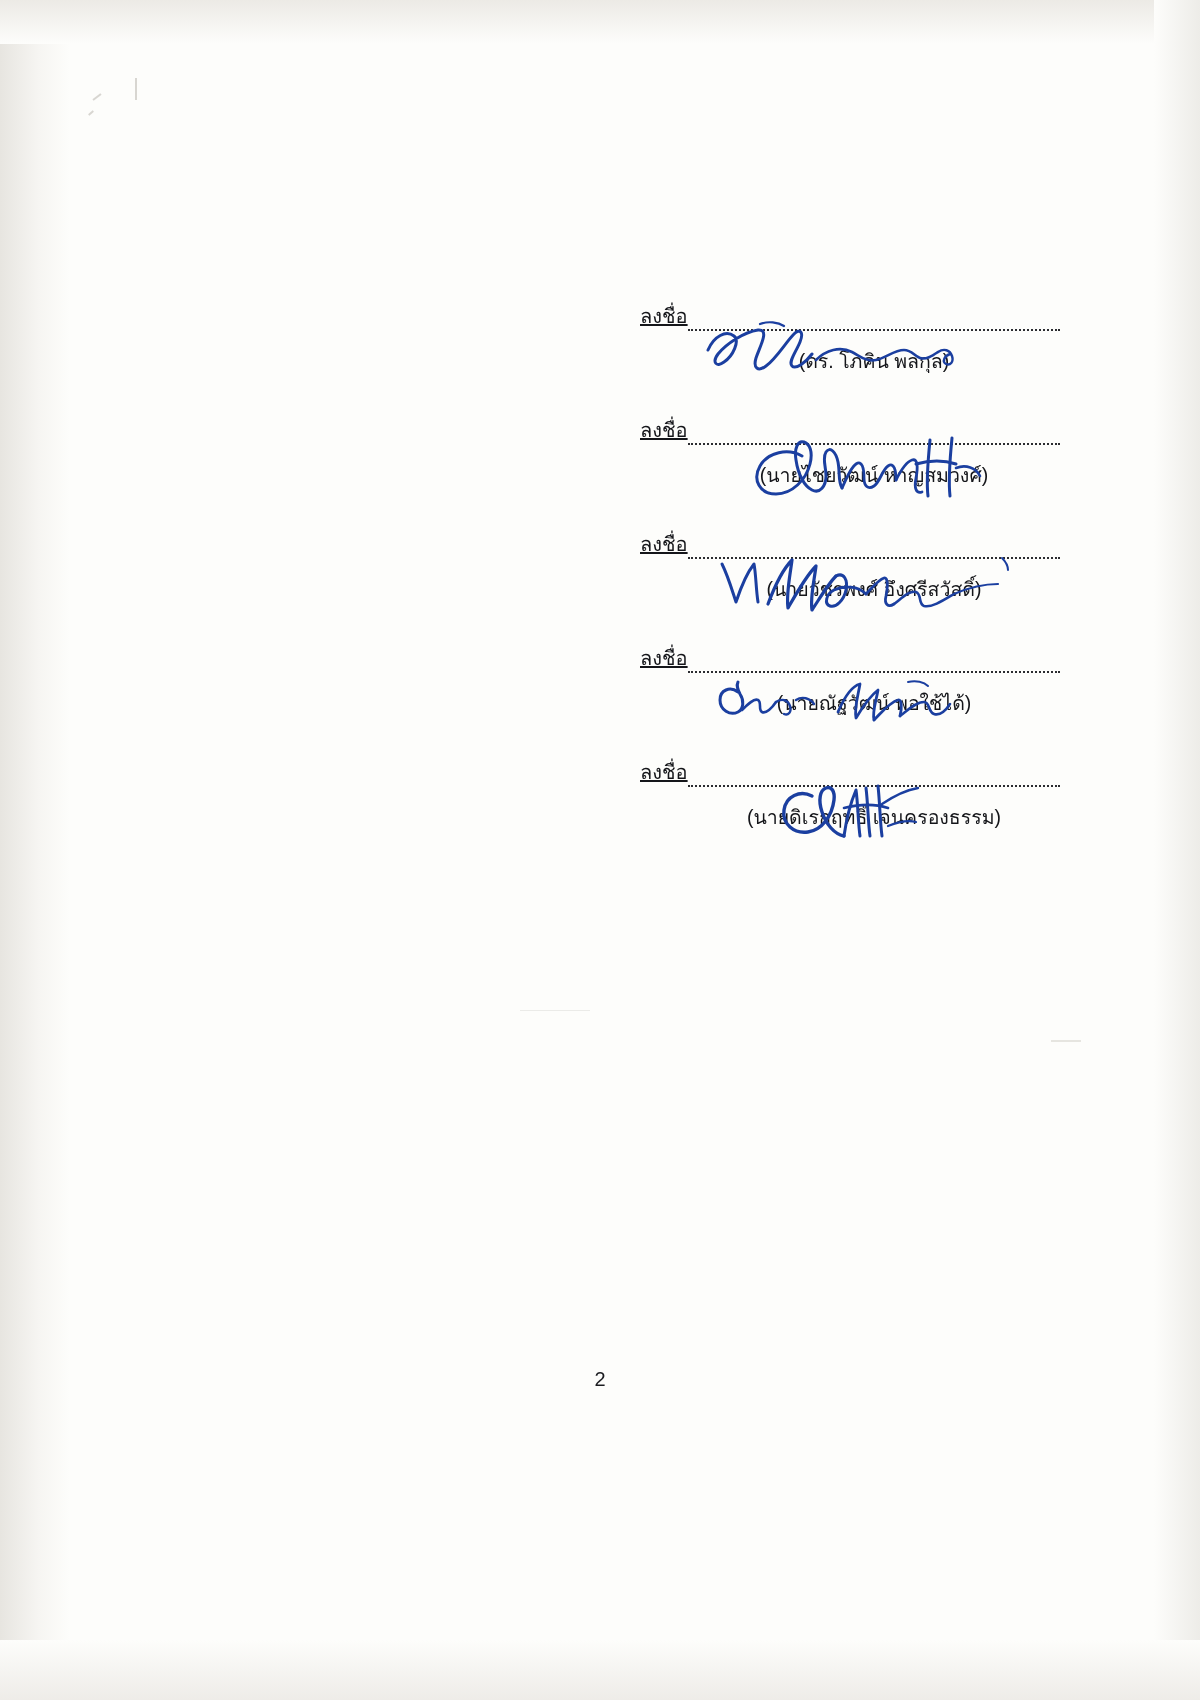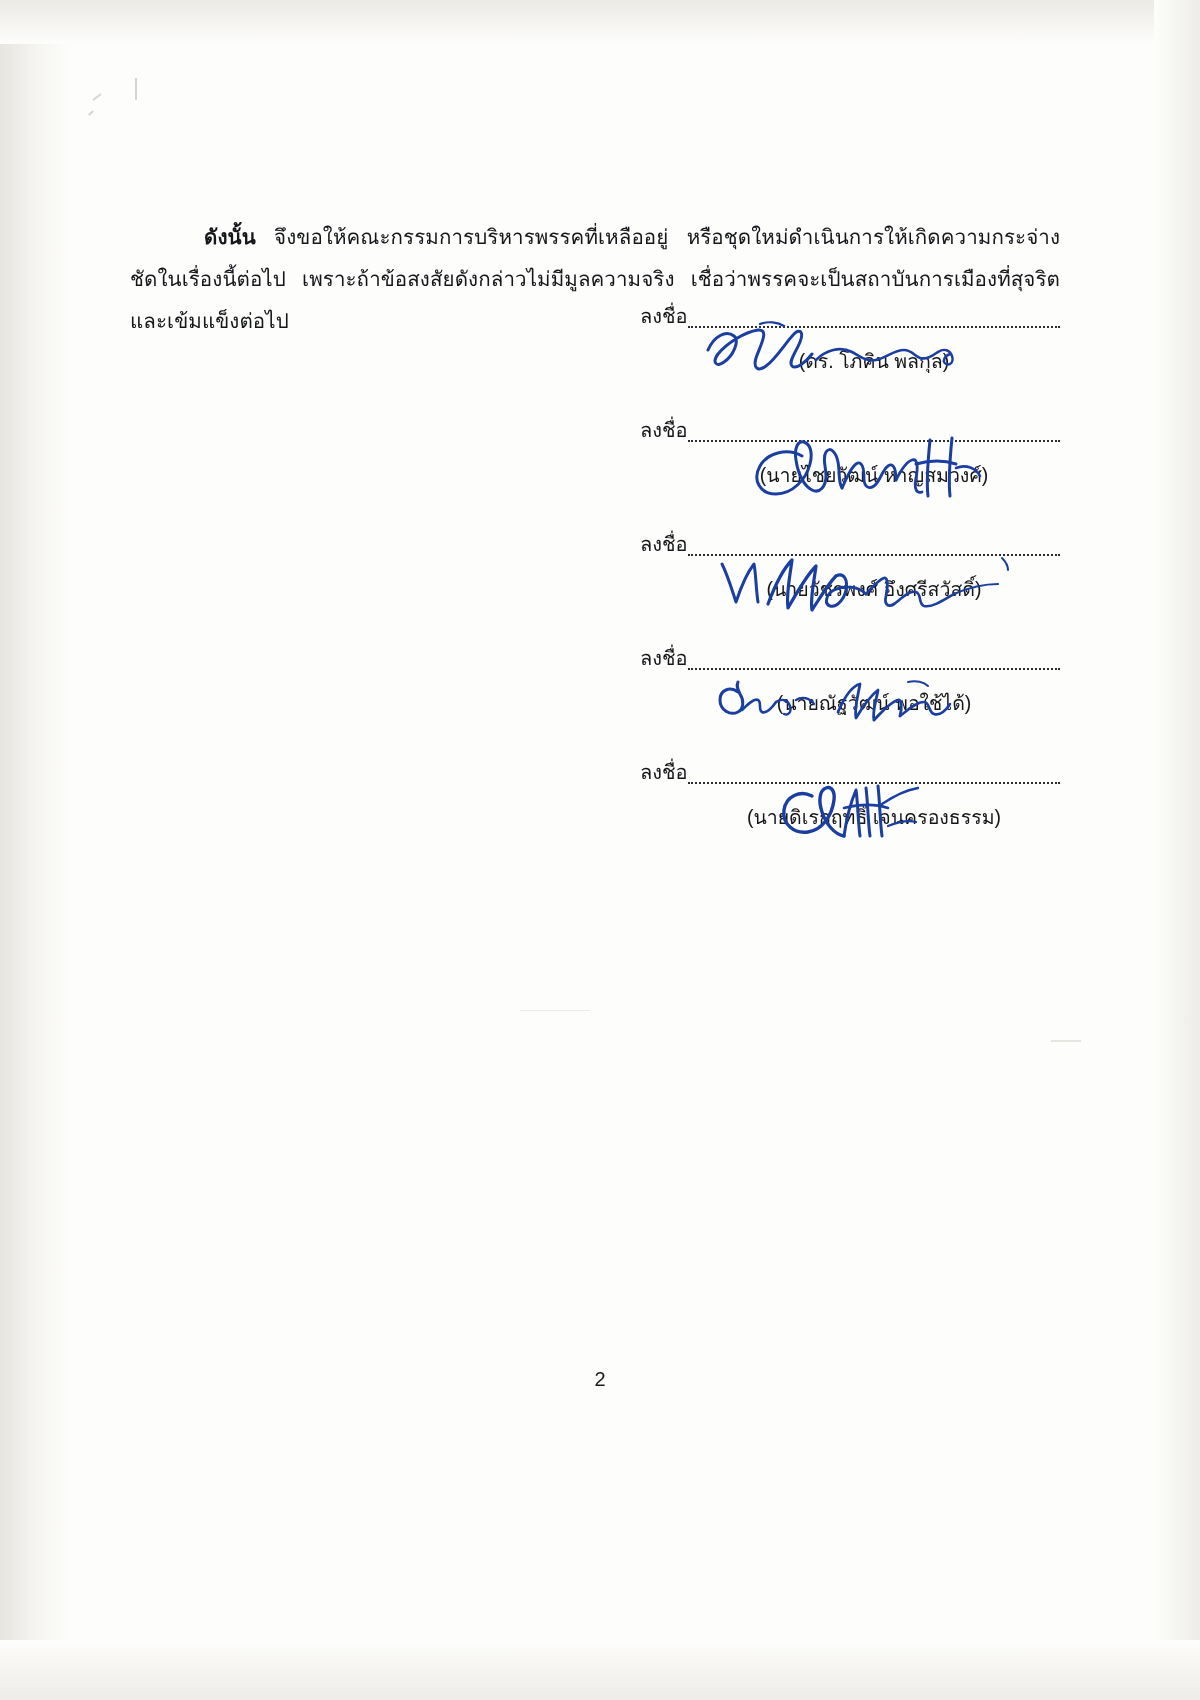--- a/index.html
+++ b/index.html
@@ -78,22 +78,23 @@
     left: 640px;
     top: 300px;
     width: 420px;
   }
   .sig-row {
     position: relative;
     height: 114px;
   }
   .sig-line-wrap {
     display: flex;
-    align-items: flex-start;
+    align-items: center;
     gap: 0;
+    text-decoration: underline;
   }
   .sig-label {
     font-size: 20px;
     white-space: nowrap;
     padding-bottom: 2px;
   }
   .sig-dots {
     flex: 1;
     border-bottom: 2.5px dotted #2b2c30;
     height: 26px;
@@ -140,23 +141,20 @@
   <div class="scan-edge-top"></div>
   <div class="scan-edge-right"></div>
   <div class="scan-edge-bottom"></div>
 
   <div class="speck" style="left:135px;top:78px;width:2px;height:22px;"></div>
   <div class="speck" style="left:92px;top:96px;width:10px;height:2px;transform:rotate(-38deg);"></div>
   <div class="speck" style="left:88px;top:112px;width:6px;height:2px;transform:rotate(-40deg);"></div>
   <div class="speck" style="left:1051px;top:1040px;width:30px;height:1.5px;opacity:.35;"></div>
   <div class="speck" style="left:520px;top:1010px;width:70px;height:1px;opacity:.25;"></div>
 
-  <p class="body-text">
-    <span class="indent"></span><span class="lead">ดังนั้น</span><span> จึงขอให้คณะกรรมการบริหารพรรคที่เหลืออยู่ หรือชุดใหม่ดำเนินการให้เกิดความกระจ่างชัดในเรื่องนี้ต่อไป เพราะถ้าข้อสงสัยดังกล่าวไม่มีมูลความจริง เชื่อว่าพรรคจะเป็นสถาบันการเมืองที่สุจริต และเข้มแข็งต่อไป</span>
-  </p>
 
   <div class="signatures">
 
     <div class="sig-row">
       <div class="sig-line-wrap">
         <span class="sig-label">ลงชื่อ</span>
         <span class="sig-dots"></span>
       </div>
       <div class="sig-name">(ดร. โภคิน  พลกุล)</div>
       <div class="sig-ink">

